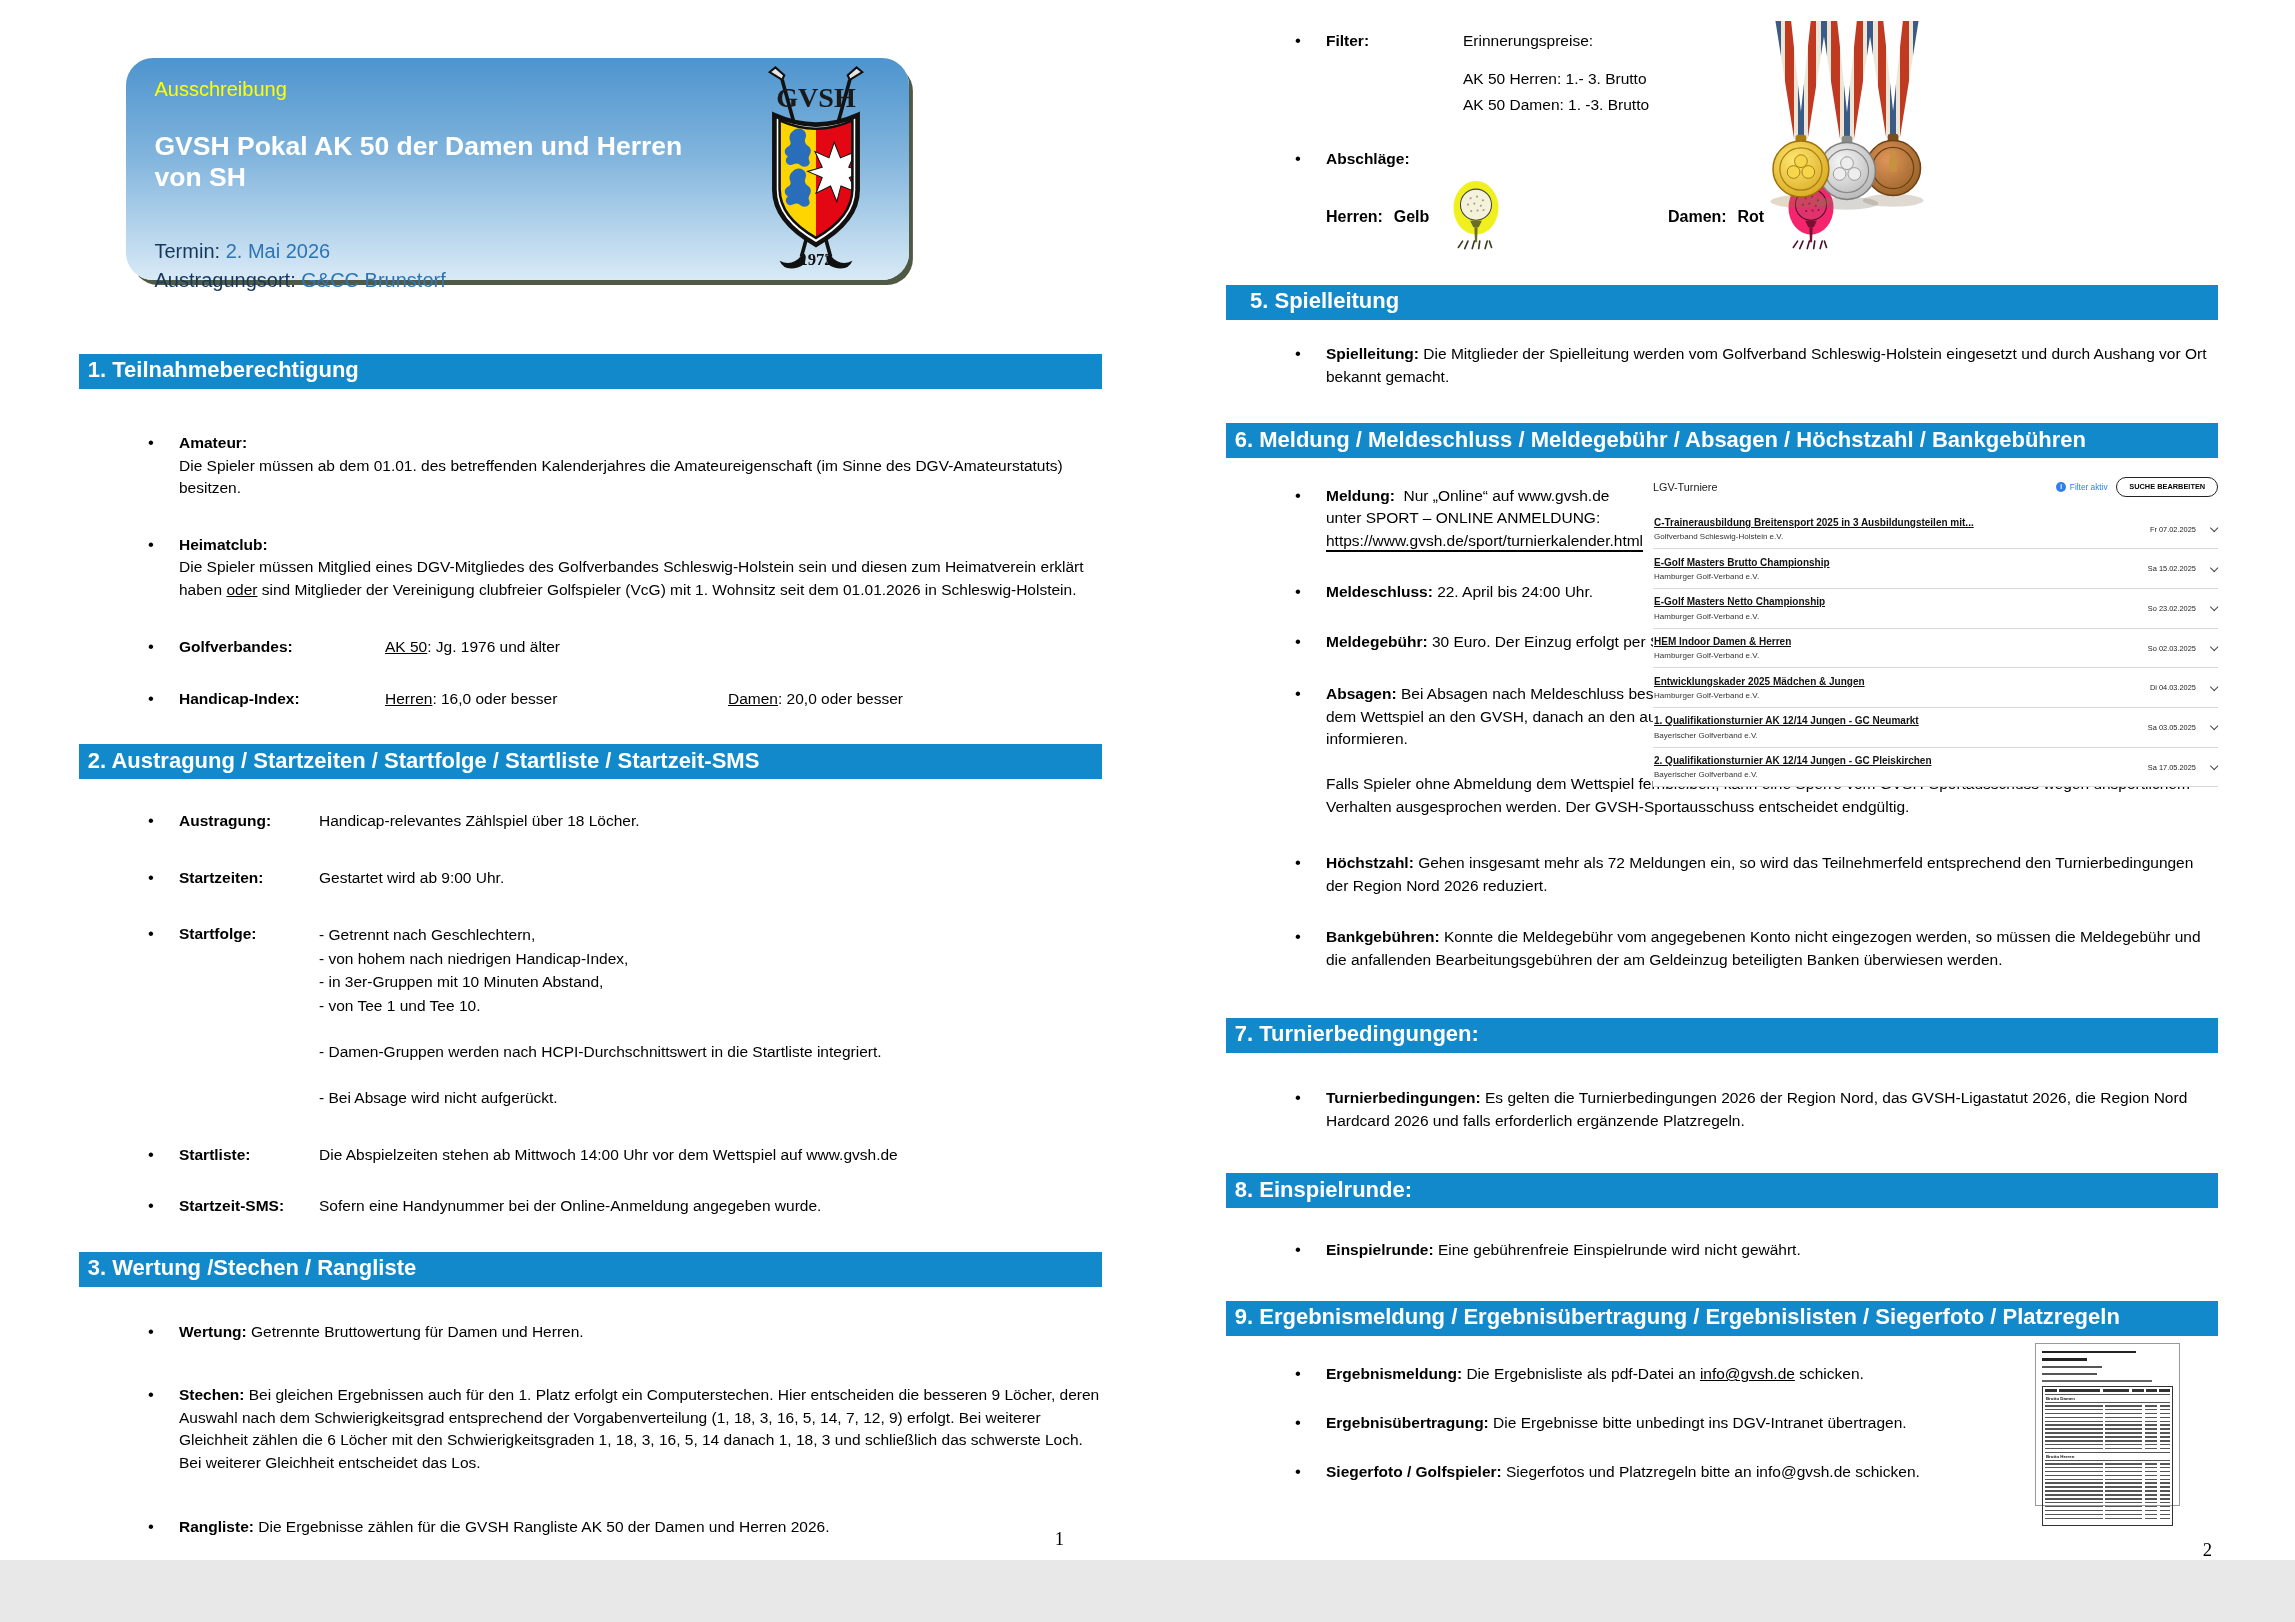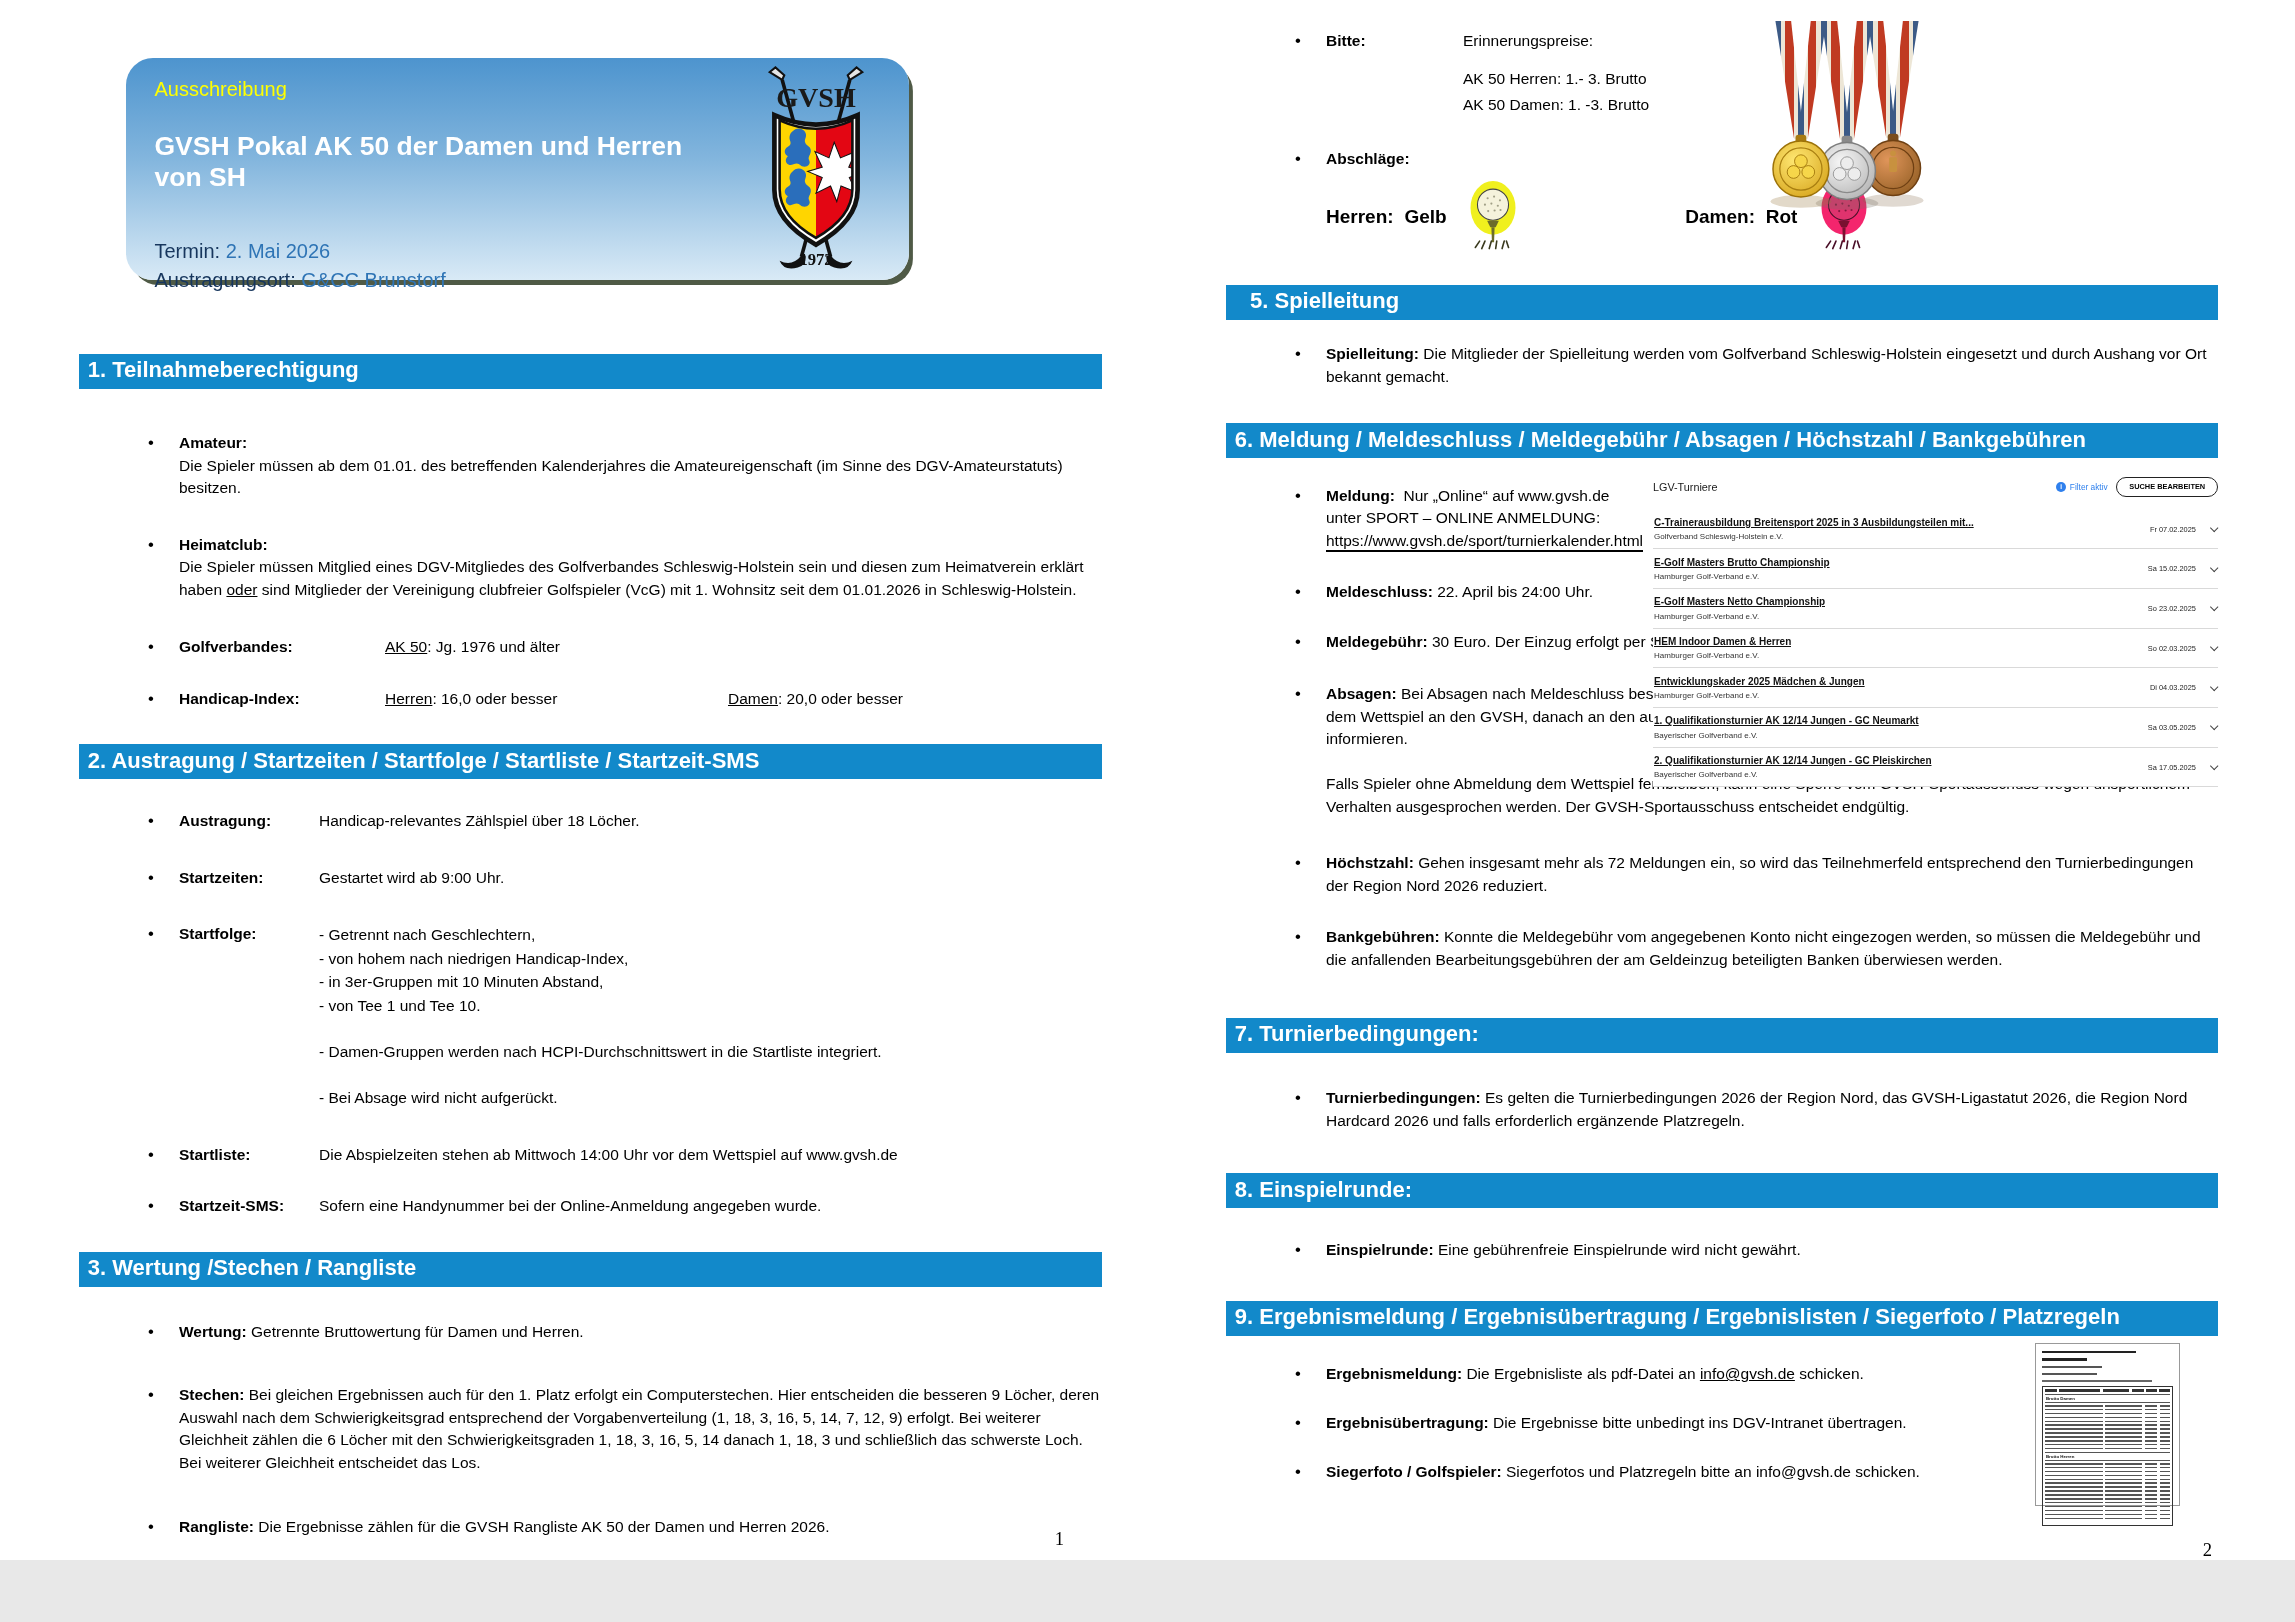--- a/index.html
+++ b/index.html
@@ -52,21 +52,21 @@
   .mt-s7{margin-top:47px;}
   .mt-s8{margin-top:41px;}
   .mt-s9{margin-top:39px;}
   .content-sm{margin-top:30px;}
 
   
   .s4wrap{position:relative;}
   .medals{position:absolute;top:-8.8px;right:275px;width:192px;height:200px;}
   .aklines{margin-left:137px;margin-top:13.7px;}
   .akline{line-height:25.5px;font-weight:normal;}
-  .teerow{display:flex;align-items:center;margin:2.9px 0 19.6px 100px;font-size:19px;font-weight:bold;}
+  .teerow{display:flex;align-items:center;margin:2.9px 0 19.6px 100px;font-size:16px;font-weight:bold;}
   .tee{width:60px;height:75px;margin-left:16.7px;}
   .dmlbl{margin-left:162px;text-align:center;}
   .vlbl{margin-left:10.8px;}
 
   
   .s6wrap{position:relative;}
   .meld-narrow{max-width:584px;}
   .lgv{position:absolute;top:-7.9px;right:0;width:565px;background:#fff;}
   .lgv-head{display:flex;justify-content:space-between;align-items:center;margin-bottom:12.8px;}
   .lgv-title{font-size:10.8px;color:#1a1a1a;}
@@ -307,21 +307,21 @@
           <circle cx="86" cy="302" r="43" fill="none" stroke="#A87E10" stroke-width="2.5"></circle>
           <circle cx="86" cy="286" r="13" fill="#F6D64A" stroke="#A87E10" stroke-width="2"></circle>
           <circle cx="71" cy="308" r="13" fill="#F6D64A" stroke="#A87E10" stroke-width="2"></circle>
           <circle cx="101" cy="308" r="13" fill="#F6D64A" stroke="#A87E10" stroke-width="2"></circle>
         </g>
       </svg>
 
       <div class="bi" style="margin-bottom:13.7px">
         <span class="bdot">•</span>
         <div class="bc cols">
-          <span class="lblcol w280">Bitte:</span>
+          <span class="lblcol w280">Filter:</span>
           <span>Erinnerungspreise:</span>
         </div>
       </div>
       <div class="bi" style="margin-bottom:31px">
         <span class="bdot" style="visibility:hidden">•</span>
         <div class="bc">
           <div class="aklines" style="margin-top:0">
             <div class="akline">AK 50 Herren:  1.- 3. Brutto</div>
             <div class="akline">AK 50 Damen:  1. -3. Brutto</div>
           </div>

